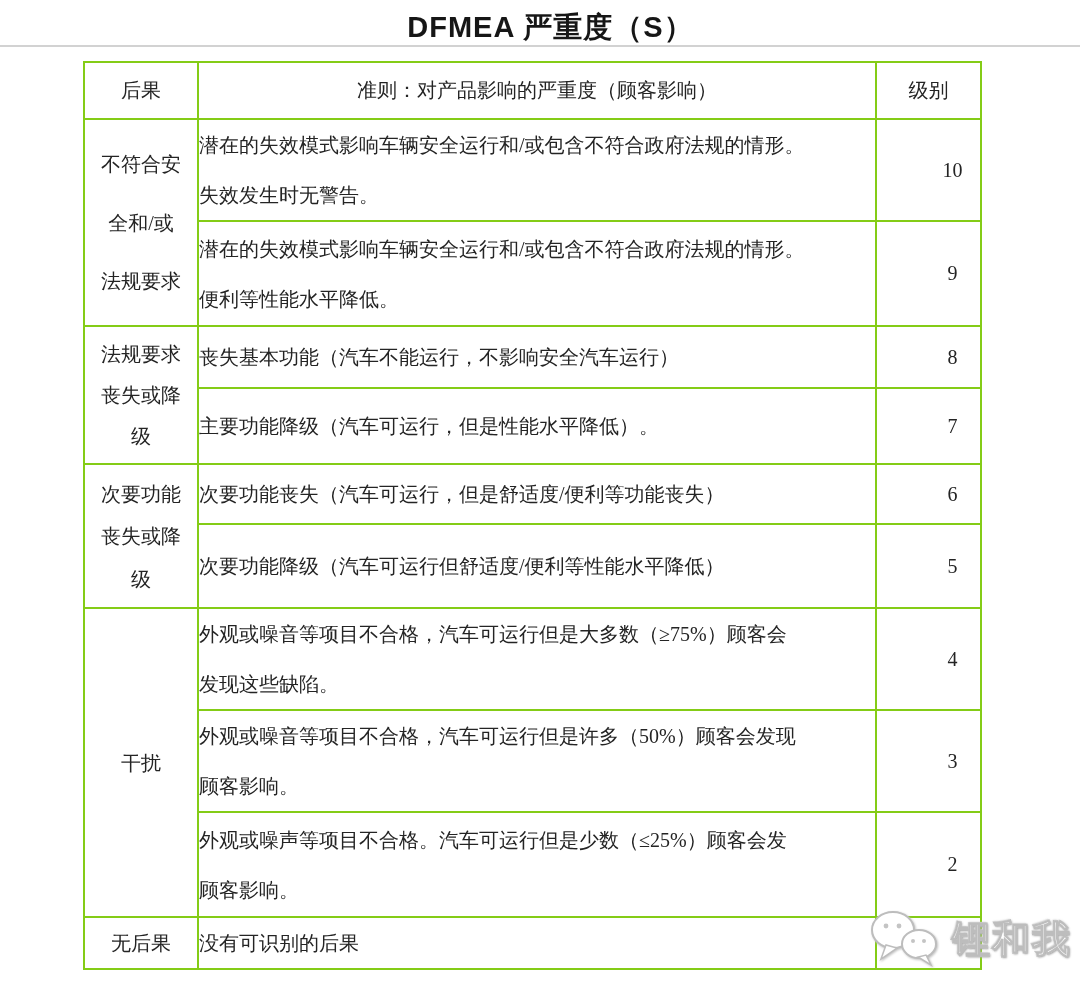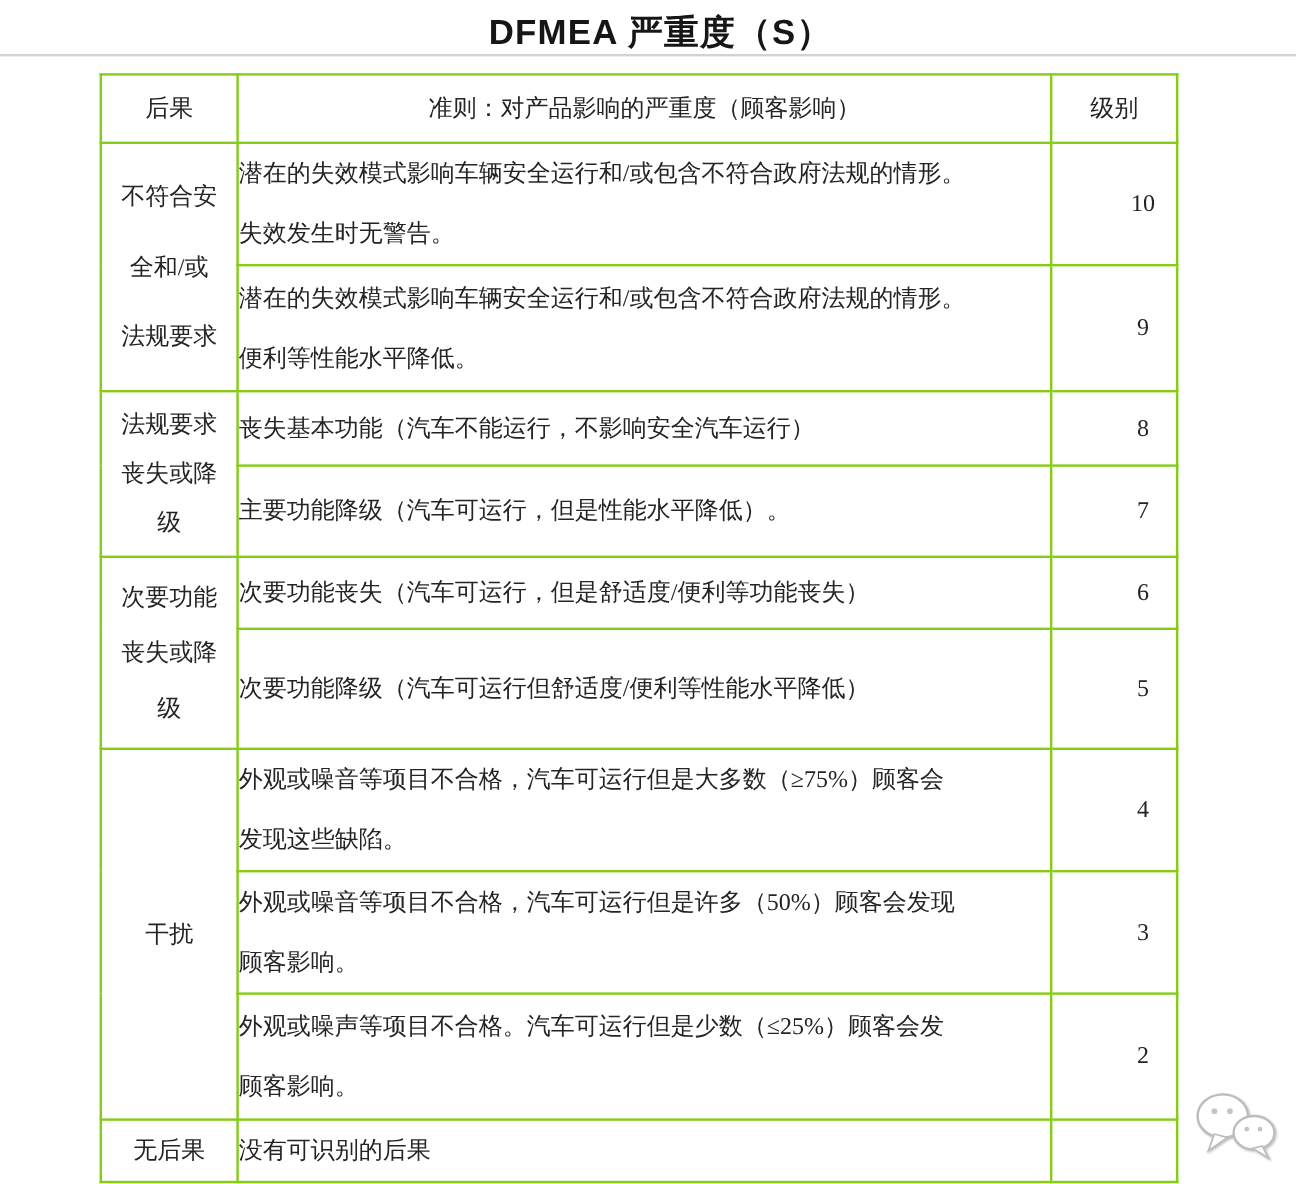--- a/index.html
+++ b/index.html
@@ -41,21 +41,21 @@
   .cons-wrap {
     position:absolute; inset:0;
     display:flex; flex-direction:column;
     justify-content:space-evenly; align-items:center;
     text-align:center;
   }
   .cons-line { height:28px; line-height:28px; white-space:nowrap; }
   
   tr.h57{height:57px} tr.h100{height:100px} tr.h105{height:105px}
   tr.h62{height:62px} tr.h76{height:76px} tr.h60{height:60px}
-  tr.h84{height:100px} tr.h99{height:99px} tr.h102{height:102px}
+  tr.h84{height:84px} tr.h99{height:99px} tr.h102{height:102px}
   tr.h52{height:52px}
   col.c1{width:114px} col.c2{width:678px} col.c3{width:105px}
   
   .watermark {
     position:absolute; top:906px; right:8px;
     display:flex; align-items:center; gap:6px;
     pointer-events:none;
   }
   .watermark-text {
     font-family:"Liberation Sans", sans-serif;
@@ -198,13 +198,14 @@
         <polygon points="60,49 65,59 52,51" stroke-width="1.5"></polygon>
       </g>
       <g fill="#c4c4c4">
         <circle cx="20" cy="20" r="2.4"></circle>
         <circle cx="33" cy="20" r="2.4"></circle>
         <circle cx="47" cy="35" r="2"></circle>
         <circle cx="58" cy="35" r="2"></circle>
       </g>
     </svg>
   </span>
+  <span class="watermark-text">锂和我</span>
 </div>
 
 </body></html>

